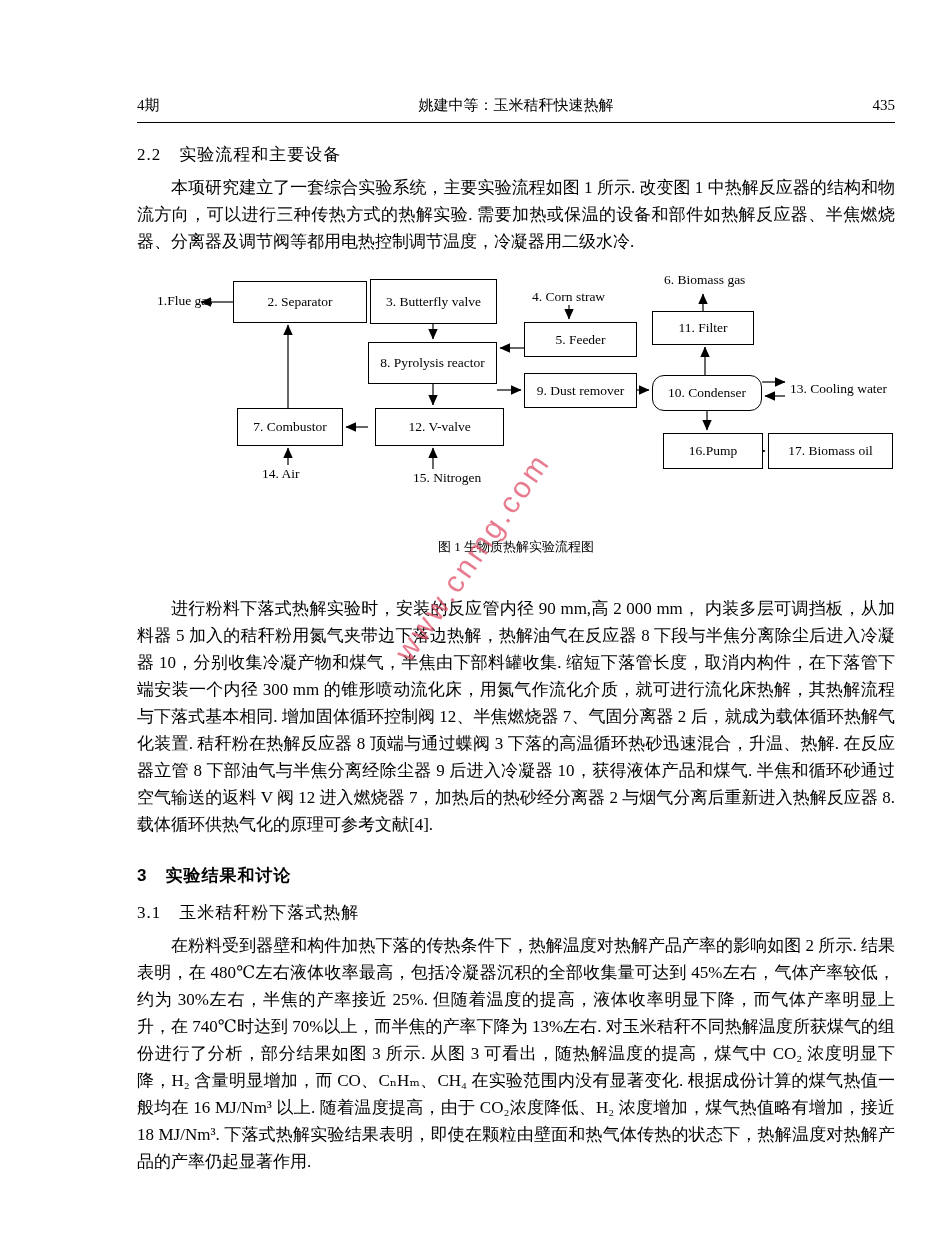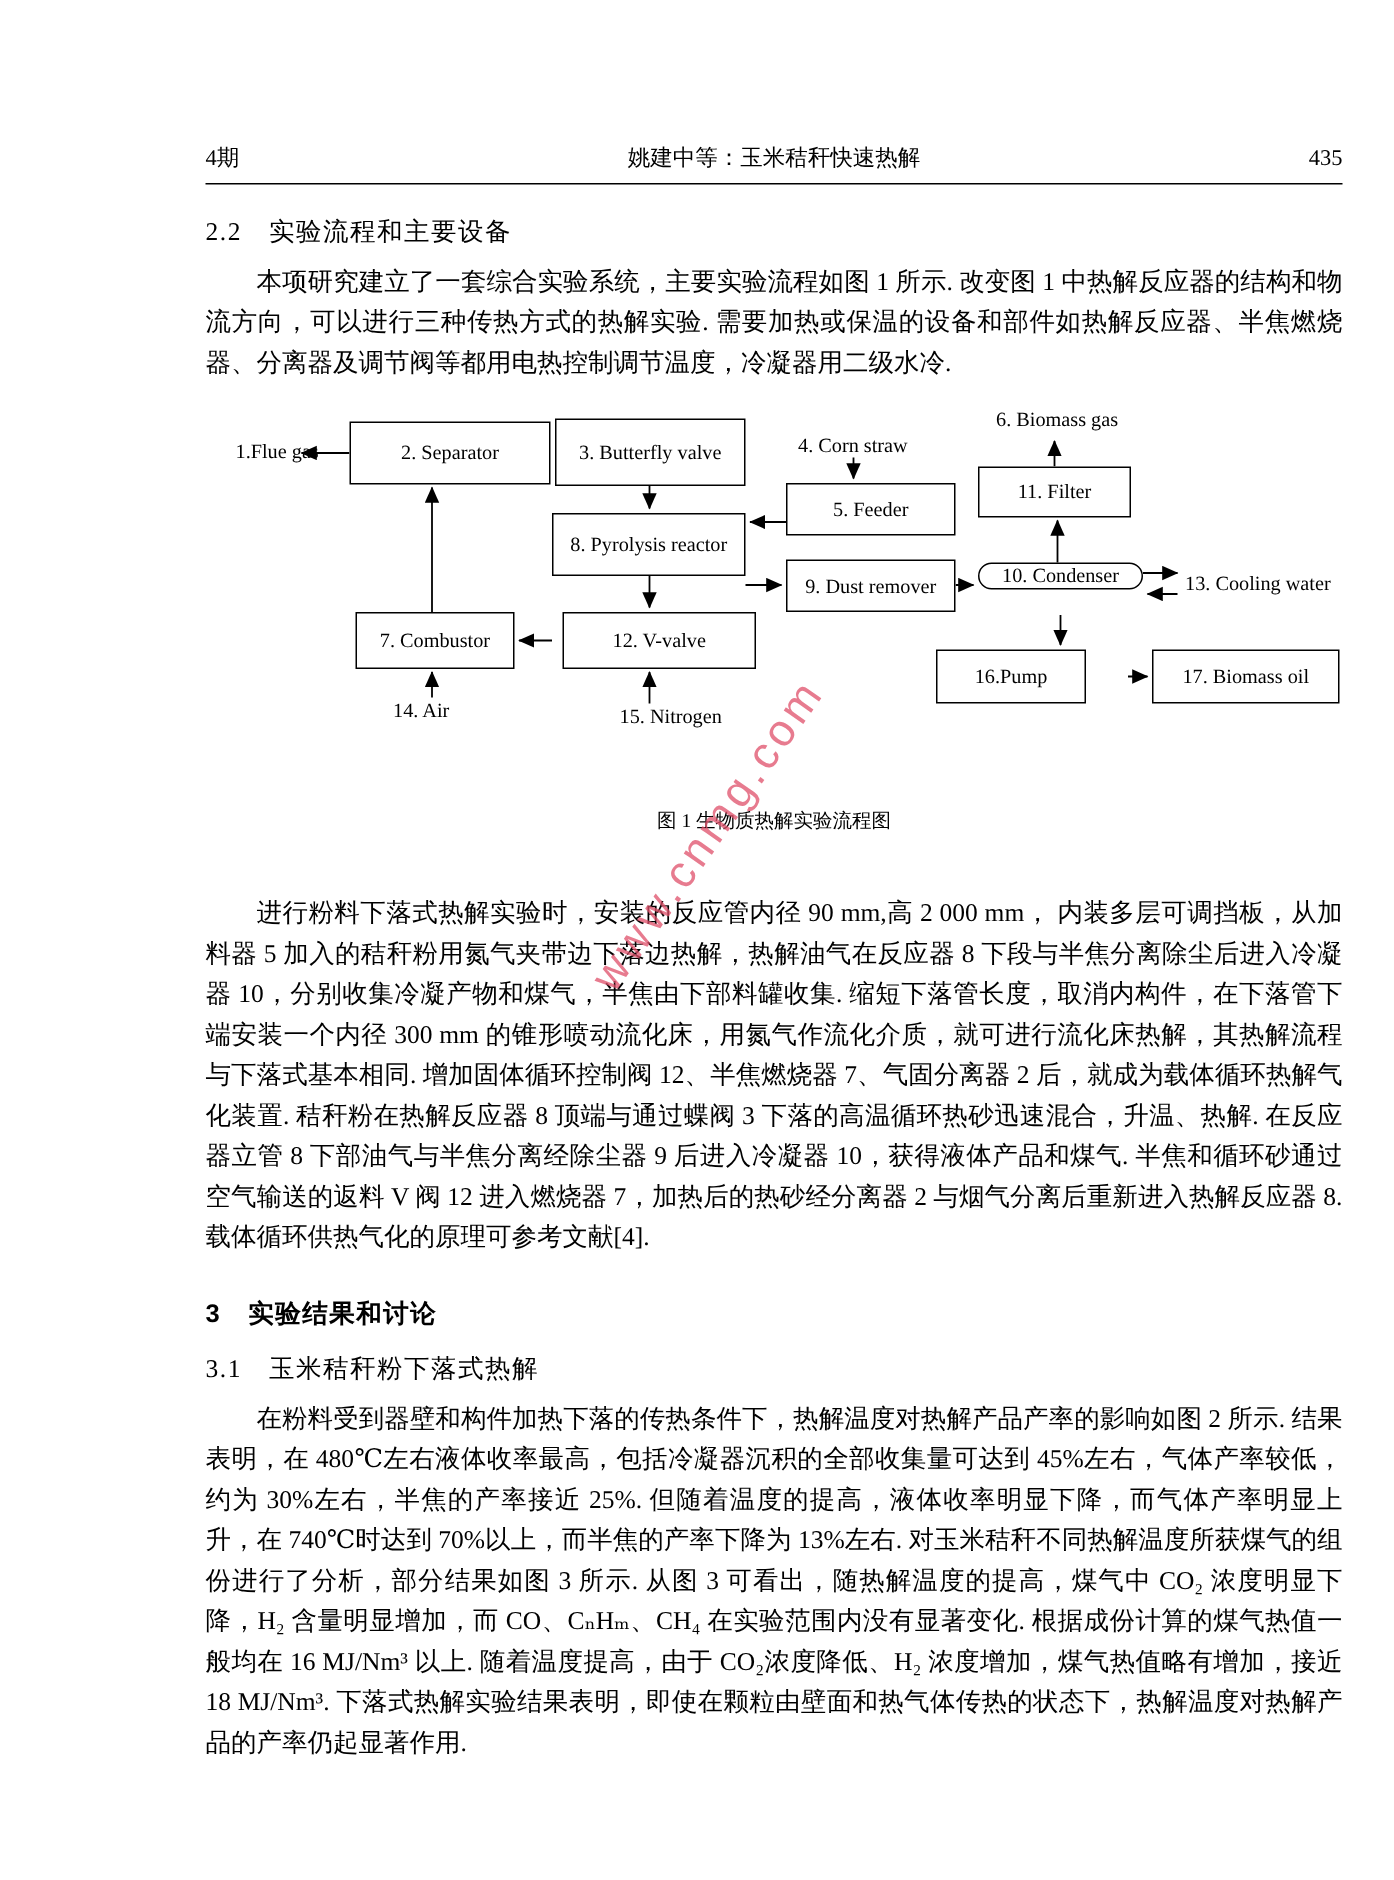--- a/index.html
+++ b/index.html
@@ -94,24 +94,24 @@
           <line x1="296" y1="200" x2="296" y2="179" marker-end="url(#ah)"></line>
         </g>
       </svg>
 
       <div class="node" style="left:96px;top:12px;width:134px;height:42px;">2. Separator</div>
       <div class="node" style="left:233px;top:10px;width:127px;height:45px;">3. Butterfly valve</div>
       <div class="node" style="left:387px;top:53px;width:113px;height:35px;">5. Feeder</div>
       <div class="node" style="left:515px;top:42px;width:102px;height:34px;">11. Filter</div>
       <div class="node" style="left:231px;top:73px;width:129px;height:42px;">8. Pyrolysis reactor</div>
       <div class="node" style="left:387px;top:104px;width:113px;height:35px;">9. Dust remover</div>
-      <div class="node" style="left:515px;top:106px;width:110px;height:18px;border-radius:12px;">10. Condenser</div>
+      <div class="node" style="left:515px;top:106px;width:110px;height:36px;border-radius:12px;">10. Condenser</div>
       <div class="node" style="left:100px;top:139px;width:106px;height:38px;">7. Combustor</div>
       <div class="node" style="left:238px;top:139px;width:129px;height:38px;">12. V-valve</div>
-      <div class="node" style="left:487px;top:164px;width:100px;height:36px;">16.Pump</div>
+      <div class="node" style="left:526px;top:164px;width:100px;height:36px;">16.Pump</div>
       <div class="node" style="left:631px;top:164px;width:125px;height:36px;">17. Biomass oil</div>
 
       <span class="flabel" style="left:20px;top:24px;">1.Flue gas</span>
       <span class="flabel" style="left:395px;top:20px;">4. Corn straw</span>
       <span class="flabel" style="left:527px;top:3px;">6. Biomass gas</span>
       <span class="flabel" style="left:653px;top:112px;">13. Cooling water</span>
       <span class="flabel" style="left:125px;top:197px;">14. Air</span>
       <span class="flabel" style="left:276px;top:201px;">15. Nitrogen</span>
     </div>
 

